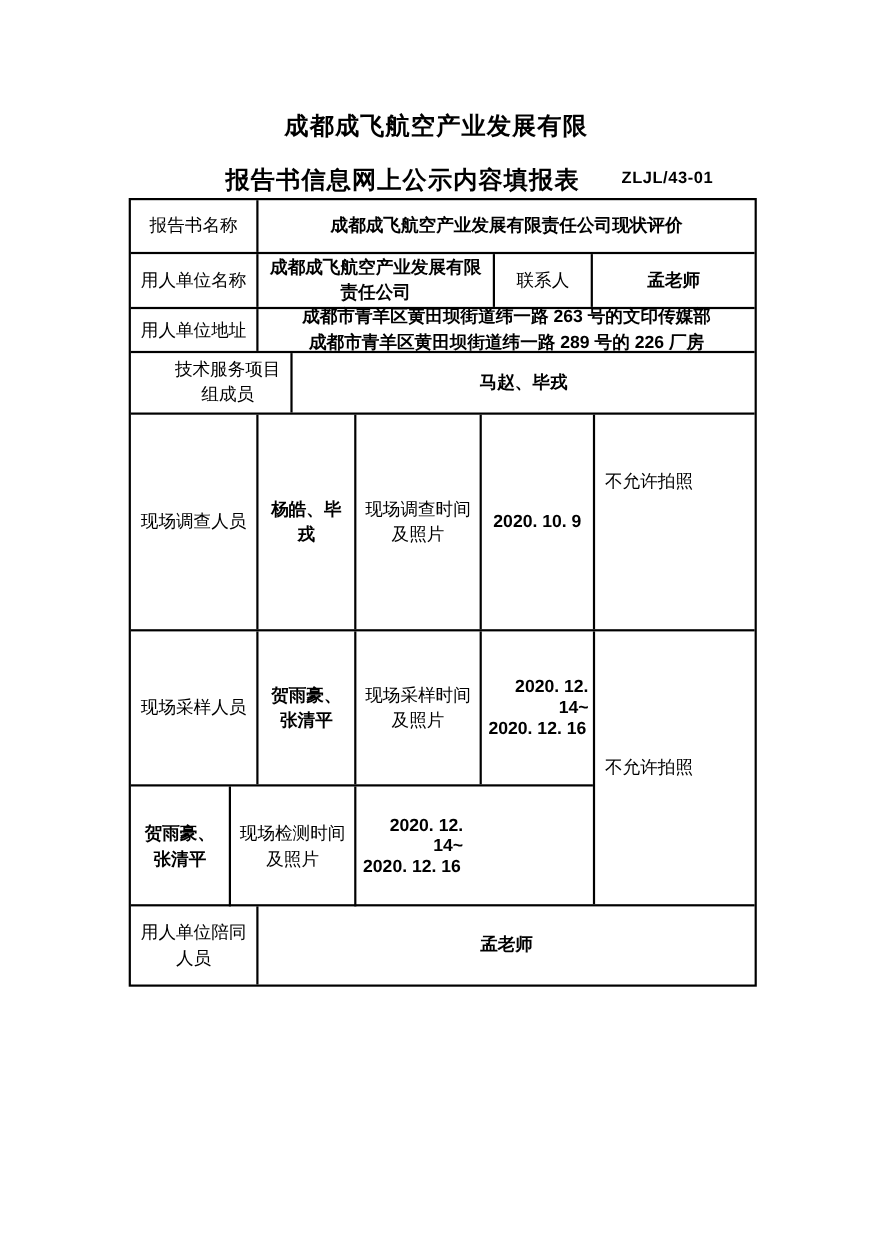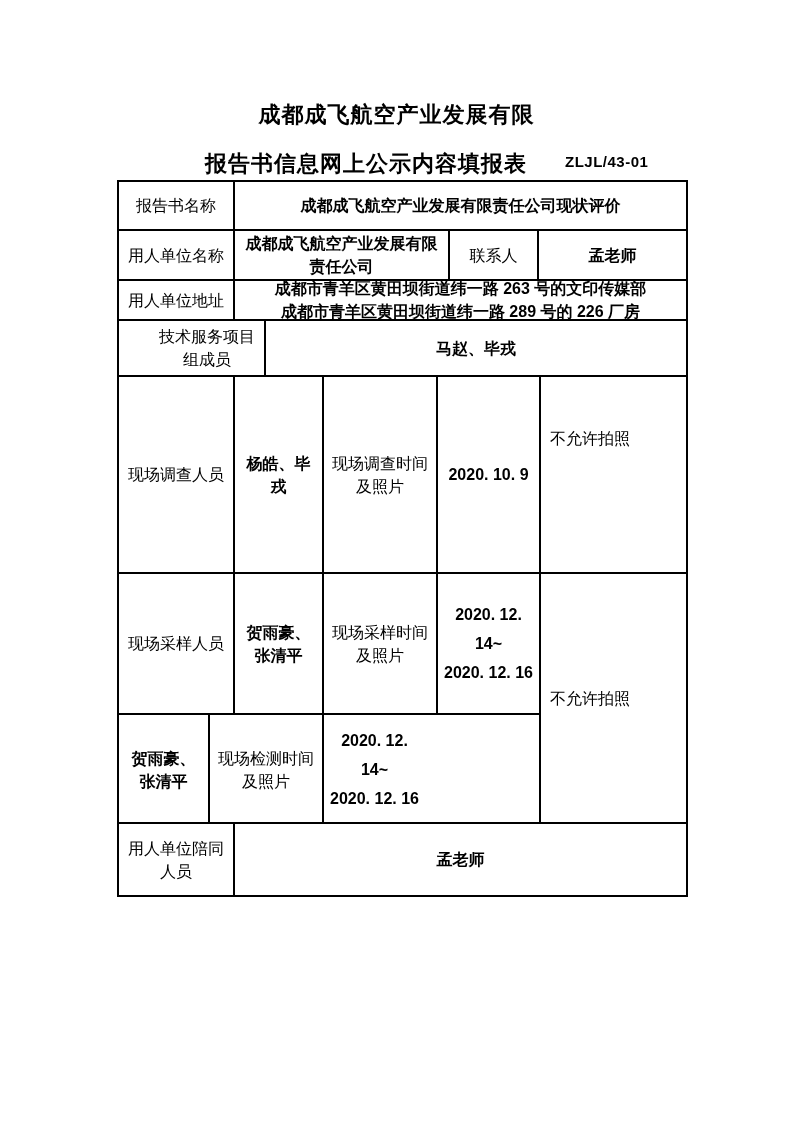--- a/index.html
+++ b/index.html
@@ -39,25 +39,25 @@
     display: flex; flex-direction: column;
     align-items: center; justify-content: center;
     text-align: center;
     padding: 2px 4px;
     line-height: 23px;
   }
   .row > .cell:first-child, .subrow > .cell:first-child { border-left: none; text-align: right; }
   .w1 { width: 114px; flex: 0 0 114px; }
   .w2 { width: 89px;  flex: 0 0 89px; }
   .w3 { width: 114px; flex: 0 0 114px; }
-  .w4 { width: 103px; flex: 0 0 103px; }
+  .w4 { width: 103px; flex: 0 0 103px; text-align: right; }
   .wname { width: 215px; flex: 0 0 215px; }
   .grow { flex: 1 1 auto; }
   .bold { font-weight: bold; }
-  .dates { line-height: 29px; }
+  .dates { line-height: 19px; }
 
   .leftgroup { display: flex; flex-direction: column; flex: 0 0 420px; width: 420px; }
   .subrow { display: flex; flex: 0 0 auto; }
   .subrow.bt { border-top: 2px solid #000; }
 
   .photo-top {
     align-items: flex-start; justify-content: flex-start;
     text-align: left; padding: 50px 6px 0 9px;
   }
   .photo-mid {

